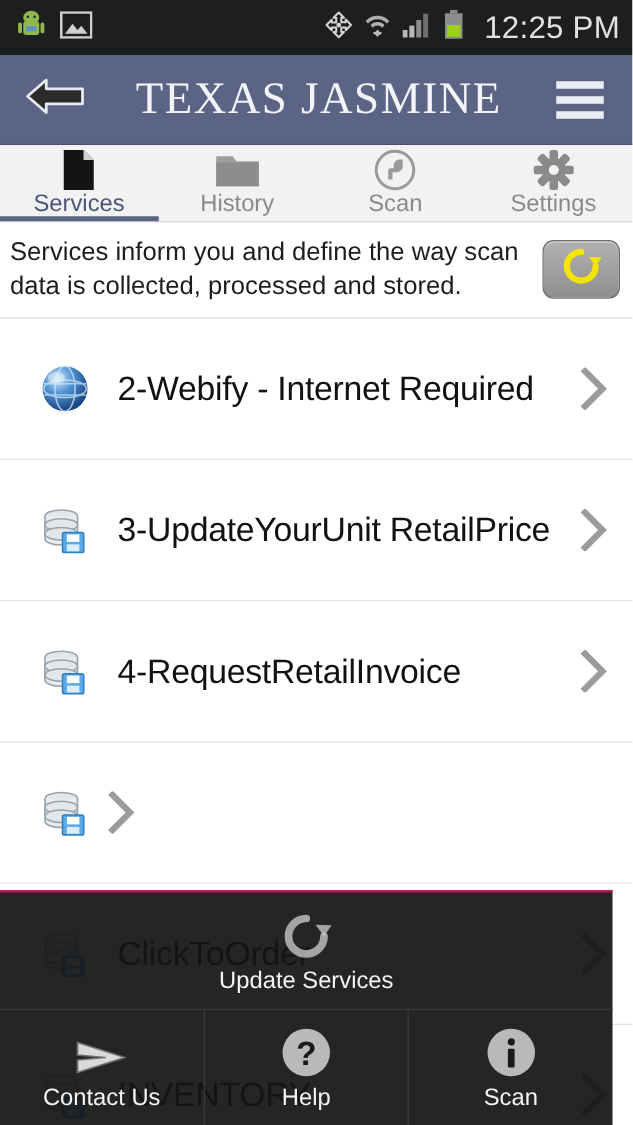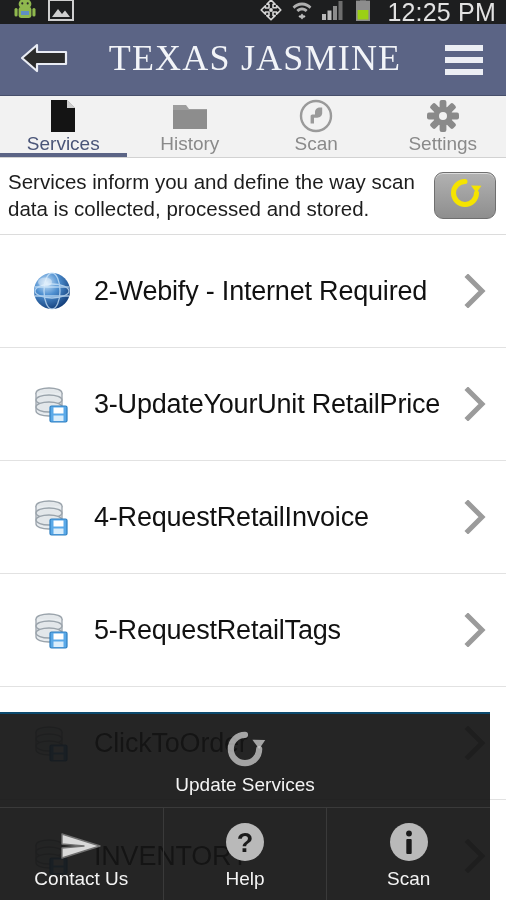--- a/index.html
+++ b/index.html
@@ -7,21 +7,21 @@
   body {
     font-family:"Liberation Sans", sans-serif;
     background:#ffffff;
     overflow:hidden;
     position:relative;
   }
   #app { position:relative; width:506px; height:900px; overflow:hidden; }
 
   
   .statusbar {
-    height:24px; background:#1d1e1f; display:flex; align-items:center;
+    height:44px; background:#1d1e1f; display:flex; align-items:center;
     padding:0 10px 0 14px; color:#d8d8d8; position:relative;
   }
   .sb-left { display:flex; align-items:center; gap:12px; }
   .sb-right { display:flex; align-items:center; gap:9px; margin-left:auto; }
   .sb-time { font-size:25px; color:#e2e2e2; letter-spacing:0.2px; margin-left:7px;
              font-family:"Liberation Sans", sans-serif; }
   .ic { display:block; }
 
   
   .titlebar {
@@ -73,21 +73,21 @@
   .row-icon { width:56px; flex:0 0 56px; display:flex; align-items:center; justify-content:center; }
   .row-label {
     flex:1; font-size:27px; color:#111; line-height:1.22; padding-left:14px;
     padding-right:8px; letter-spacing:-0.2px;
   }
   .chev { width:34px; flex:0 0 34px; display:flex; align-items:center; justify-content:center; }
 
   
   .overlay {
     position:absolute; left:0; right:16px; bottom:0; height:188px;
-    background:rgba(20,20,20,0.93); border-top:2px solid #0c4a6e;
+    background:rgba(20,20,20,0.93); border-top:2px solid #be185d;
     display:flex; flex-direction:column;
   }
   .orow { flex:1; display:flex; }
   .orow:first-child { border-bottom:1px solid #3a3a3a; }
   .ocell {
     flex:1; display:flex; flex-direction:column; align-items:center;
     justify-content:center; gap:4px; cursor:pointer; border-right:1px solid #3a3a3a;
   }
   .ocell:last-child { border-right:none; }
   .ocell .oicon { height:46px; display:flex; align-items:flex-end; justify-content:center; }
@@ -310,21 +310,20 @@
             <ellipse cx="19" cy="11" rx="13" ry="5"></ellipse>
             <path d="M6 11v18c0 2.8 5.8 5 13 5s13-2.2 13-5V11" fill="#e8ecef"></path>
             <ellipse cx="19" cy="18" rx="13" ry="5"></ellipse>
             <ellipse cx="19" cy="25" rx="13" ry="5"></ellipse>
           </g>
           <rect x="20" y="24" width="17" height="16" rx="1.5" fill="#5aa9e8" stroke="#2e7fc0" stroke-width="1.2"></rect>
           <rect x="23.5" y="25.5" width="10" height="6" fill="#ffffff"></rect>
           <rect x="23.5" y="33.5" width="10" height="5.5" fill="#d9edfb"></rect>
         </svg>
       </span>
-      <span class="row-label">5-RequestRetailTags</span>
       <span class="chev">
         <svg width="22" height="34" viewBox="0 0 22 34">
           <path d="M4 3 L18 17 L4 31" fill="none" stroke="#9b9b9b" stroke-width="5" stroke-linecap="square"></path>
         </svg>
       </span>
     </div>
 
     <div class="row">
       <span class="row-icon">
         <svg width="44" height="44" viewBox="0 0 44 44">

